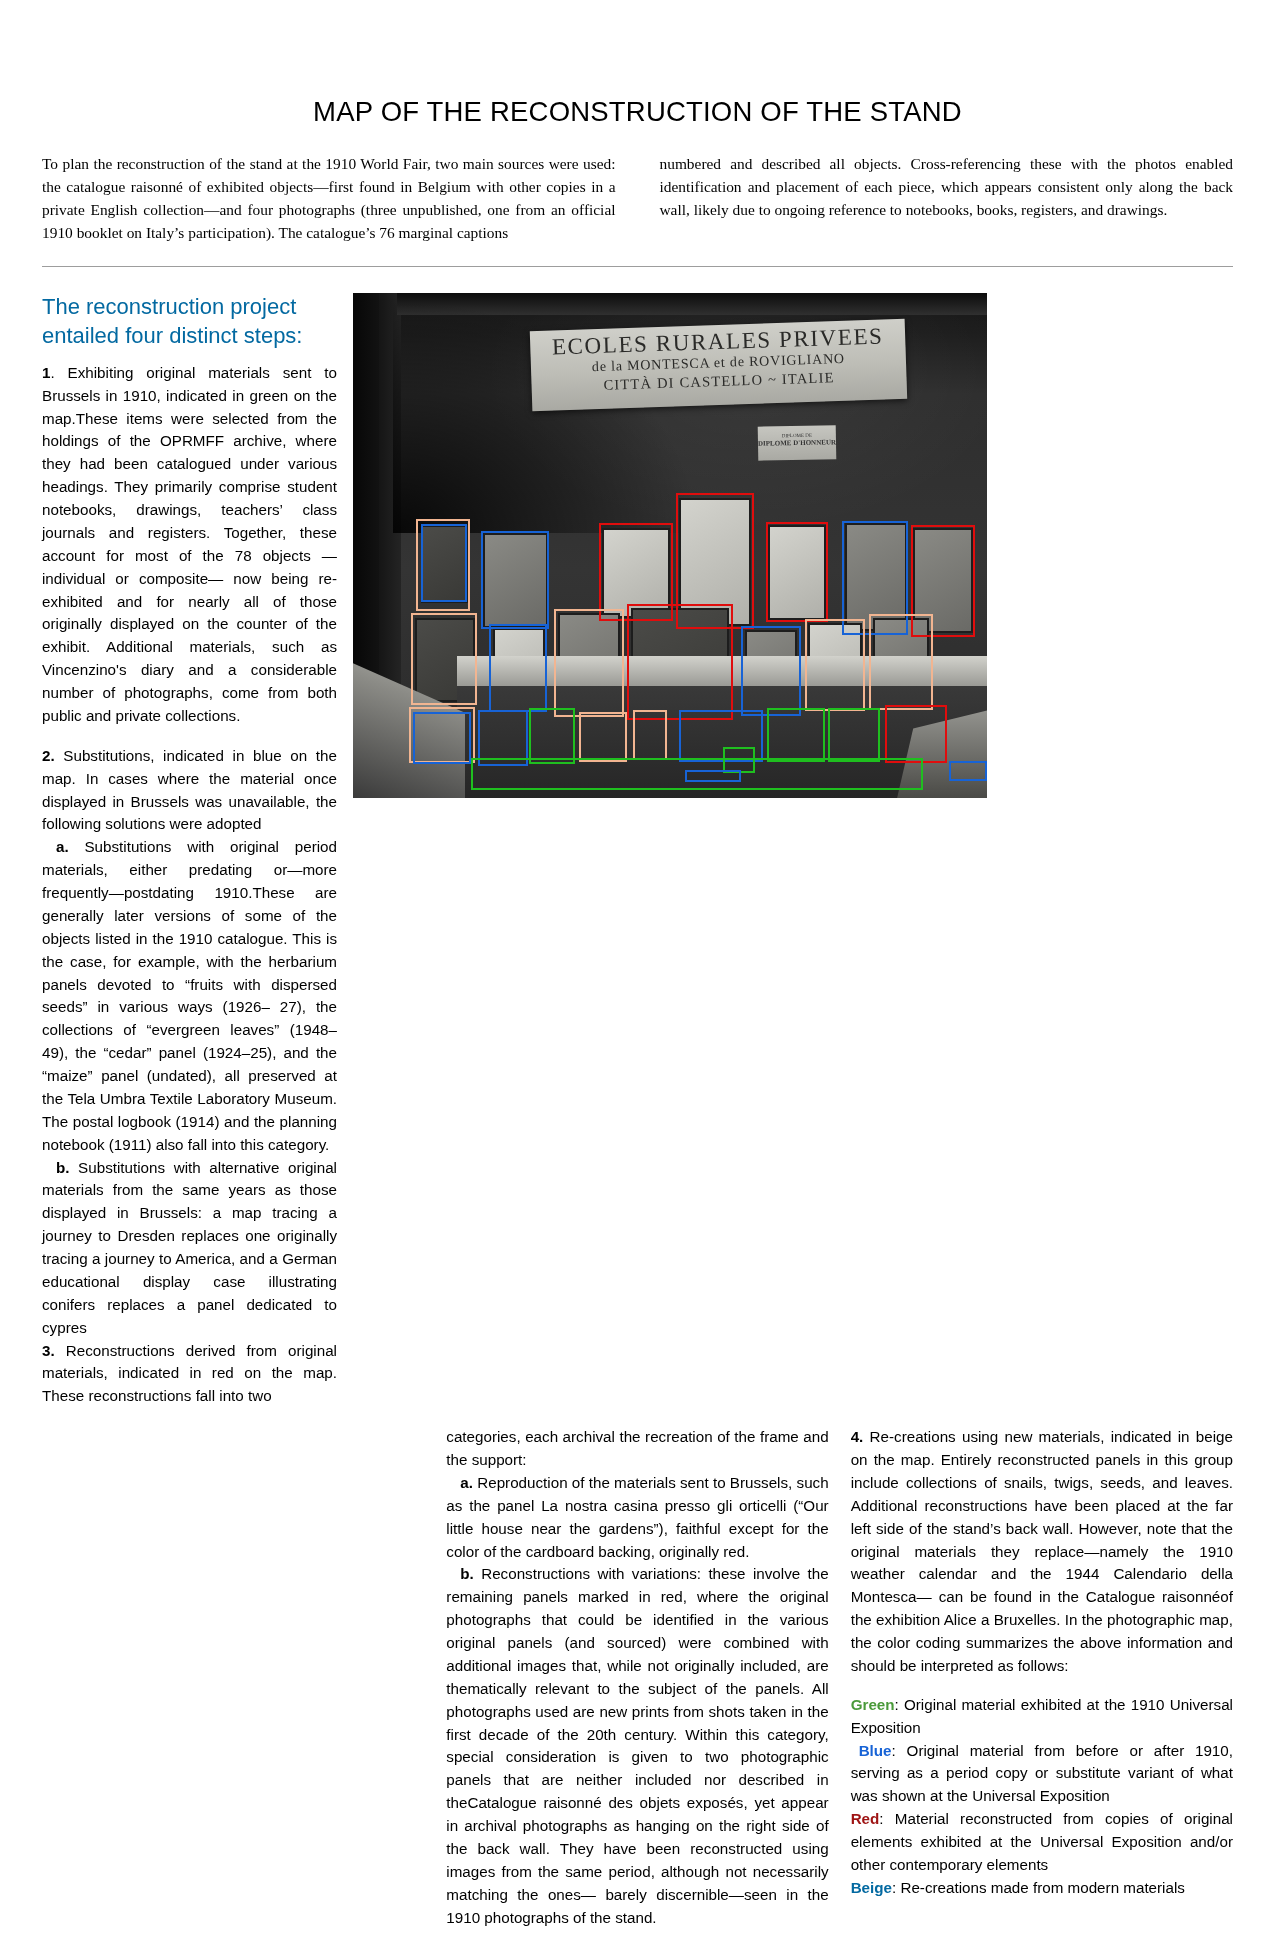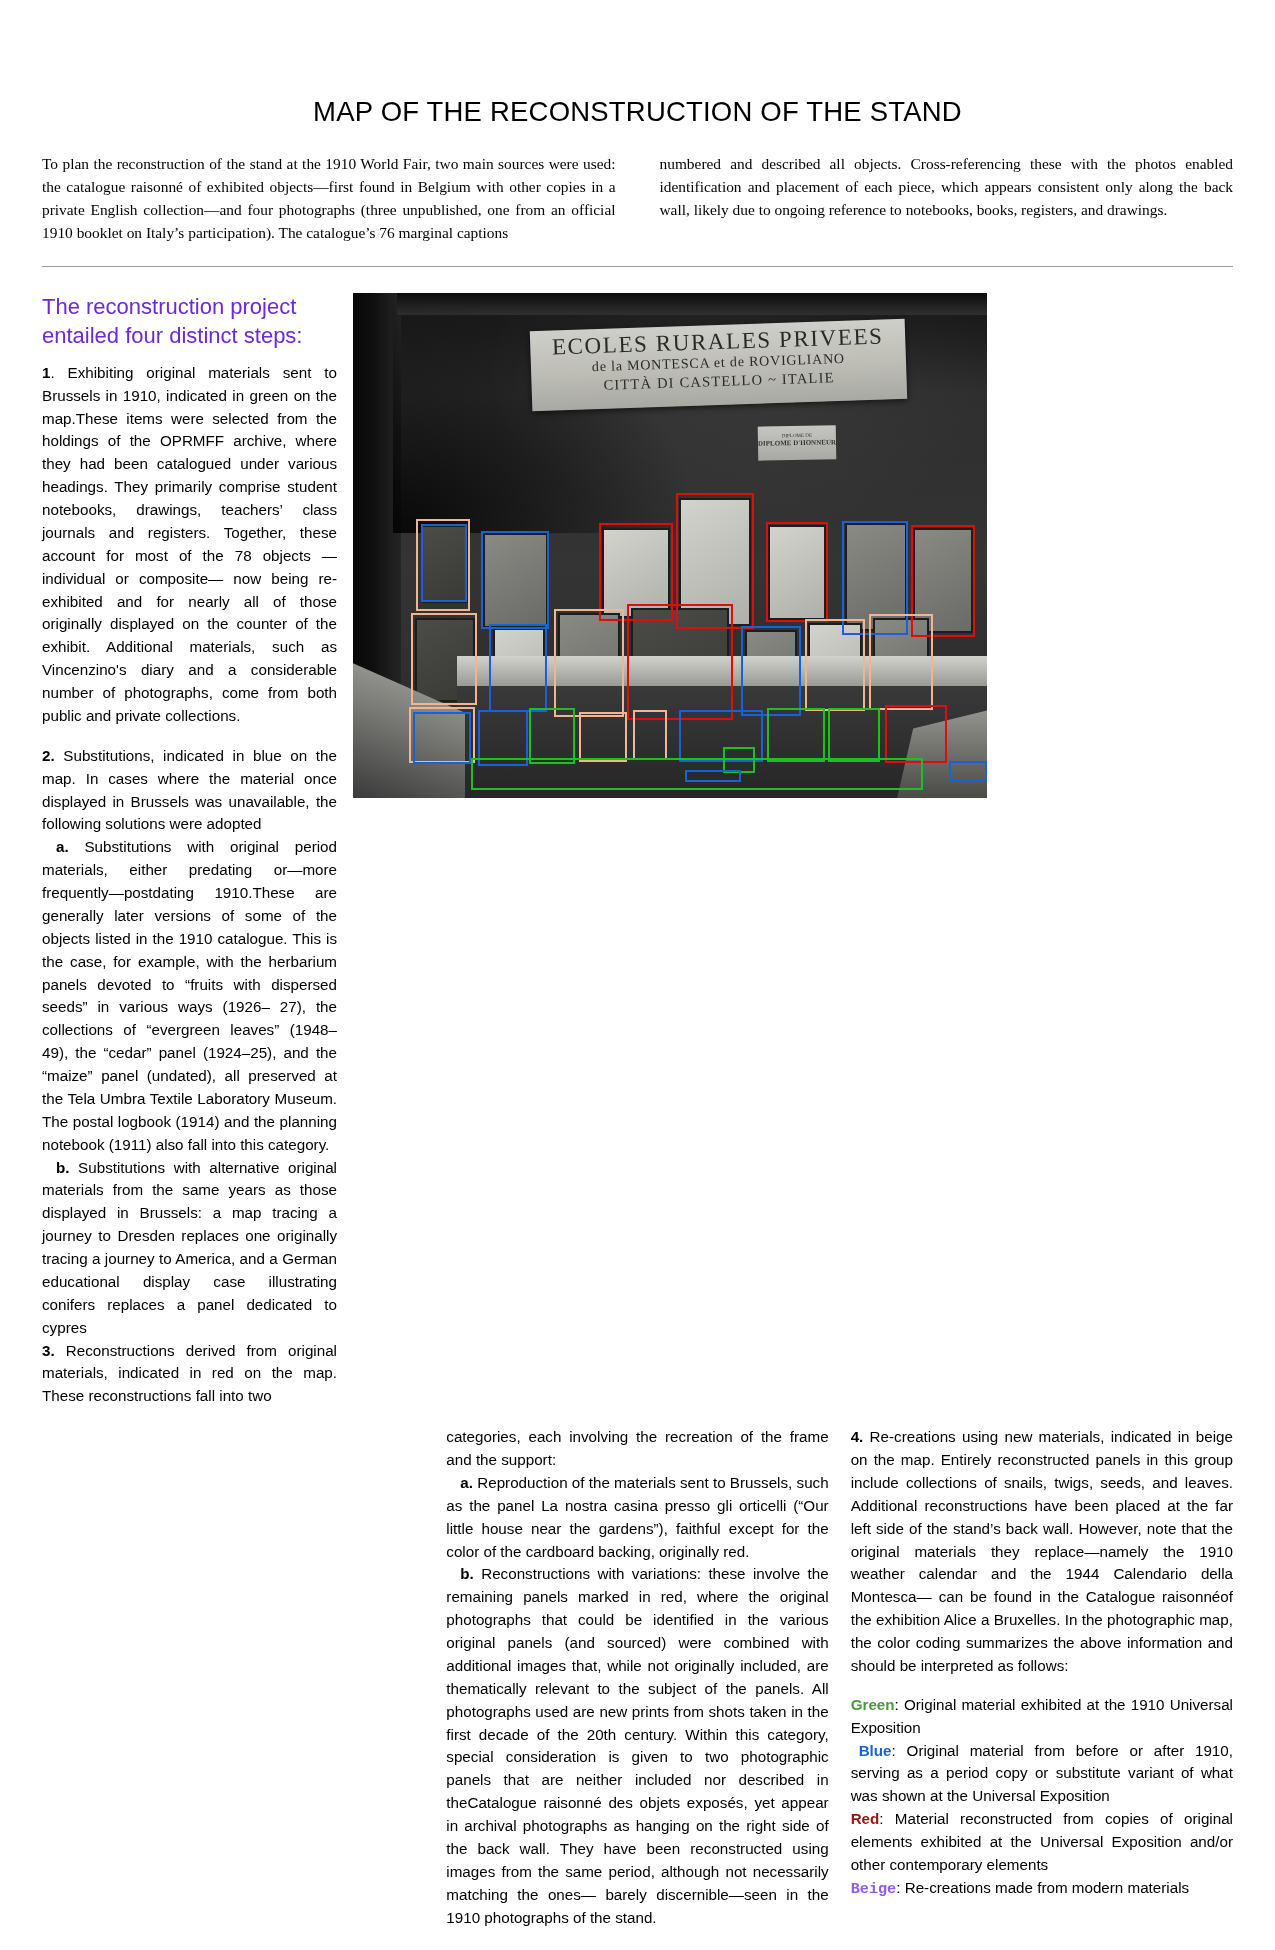--- a/index.html
+++ b/index.html
@@ -65,21 +65,21 @@
   }
   .left-col {
     width: 311px;
     flex: 0 0 311px;
     padding-right: 16px;
     box-sizing: border-box;
   }
   .subhead {
     font-size: 22px;
     line-height: 1.28;
-    color: #6d28d9;
+    color: #0369a1;
     font-weight: 400;
     margin: 0 0 12px 0;
   }
   .body-text {
     font-size: 15.2px;
     line-height: 1.505;
     text-align: justify;
     text-justify: inter-word;
     margin: 0;
   }
@@ -202,21 +202,21 @@
     line-height: 1.505;
     text-align: justify;
     text-justify: inter-word;
   }
   .tri-col p { margin: 0; }
   .indent { text-indent: 14px; }
   b { font-weight: 700; }
   .legend-green { color:#4a9a3a; font-weight:700; }
   .legend-blue  { color:#1763d6; font-weight:700;padding-left:8px; }
   .legend-red   { color:#9e1313; font-weight:700; }
-  .legend-beige { color:#8b5cf6; font-weight:700;font-family:Liberation Mono, monospace; }
+  .legend-beige { color:#0369a1; font-weight:700; }
   .legend-block { margin-top: 16px; }
   .legend-line { margin: 0; }
 </style>
 </head>
 <body>
 
 <div class="page">
 
   <h1 class="title">MAP OF THE RECONSTRUCTION OF THE STAND</h1>
 
@@ -324,21 +324,21 @@
 
   </div>
 
   <div class="tri">
 
     <div class="tri-col">
       <p></p>
     </div>
 
     <div class="tri-col">
-      <p>categories, each involving the recreation of the frame and the support:</p>
+      <p>categories, each archival the recreation of the frame and the support:</p>
       <p class="indent"><b>a.</b><span> Reproduction of the materials sent to Brussels, such as the panel La nostra casina presso gli orticelli (“Our little house near the gardens”), faithful except for the color of the cardboard backing, originally red.</span></p>
       <p class="indent"><b>b.</b><span> Reconstructions with variations: these involve the remaining panels marked in red, where the original photographs that could be identified in the various original panels (and sourced) were combined with additional images that, while not originally included, are thematically relevant to the subject of the panels. All photographs used are new prints from shots taken in the first decade of the 20th century. Within this category, special consideration is given to two photographic panels that are neither included nor described in theCatalogue raisonné des objets exposés, yet appear in archival photographs as hanging on the right side of the back wall. They have been reconstructed using images from the same period, although not necessarily matching the ones— barely discernible—seen in the 1910 photographs of the stand.</span></p>
     </div>
 
     <div class="tri-col">
       <p><b>4.</b><span> Re-creations using new materials, indicated in beige on the map. Entirely reconstructed panels in this group include collections of snails, twigs, seeds, and leaves. Additional reconstructions have been placed at the far left side of the stand’s back wall. However, note that the original materials they replace—namely the 1910 weather calendar and the 1944 Calendario della Montesca— can be found in the Catalogue raisonnéof the exhibition Alice a Bruxelles. In the photographic map, the color coding summarizes the above information and should be interpreted as follows:</span></p>
       <div class="legend-block">
         <p class="legend-line"><span class="legend-green">Green</span><span>: Original material exhibited at the 1910 Universal Exposition</span></p>
         <p class="legend-line"><span class="legend-blue">Blue</span><span>: Original material from before or after 1910, serving as a period copy or substitute variant of what was shown at the Universal Exposition</span></p>
         <p class="legend-line"><span class="legend-red">Red</span><span>: Material reconstructed from copies of original elements exhibited at the Universal Exposition and/or other contemporary elements</span></p>

